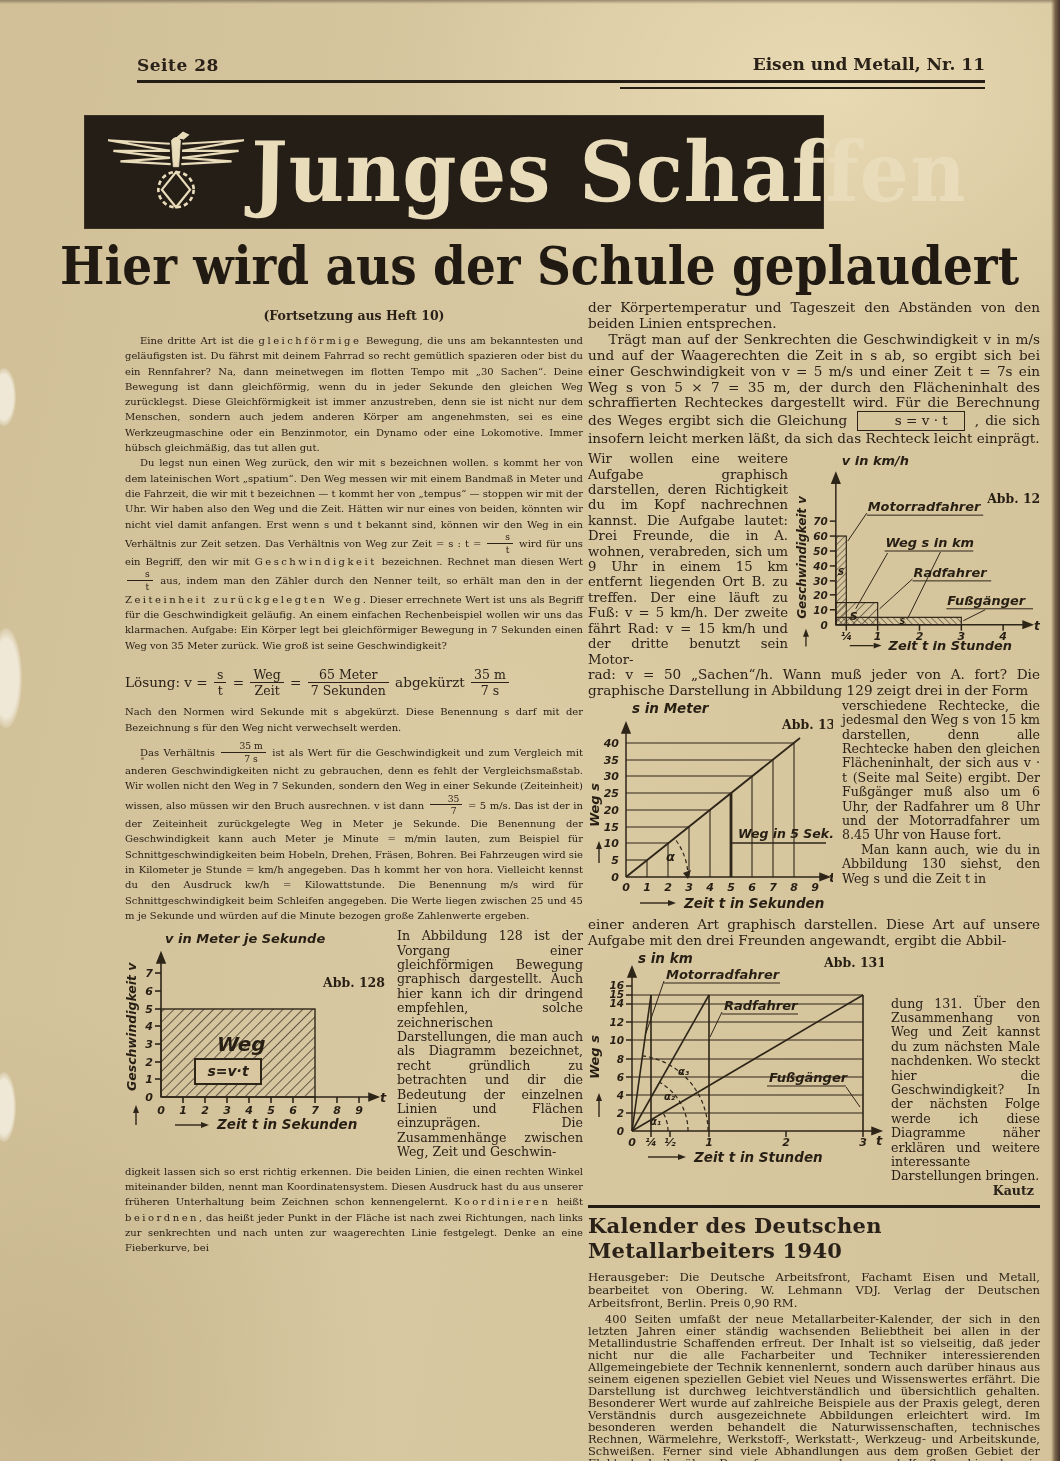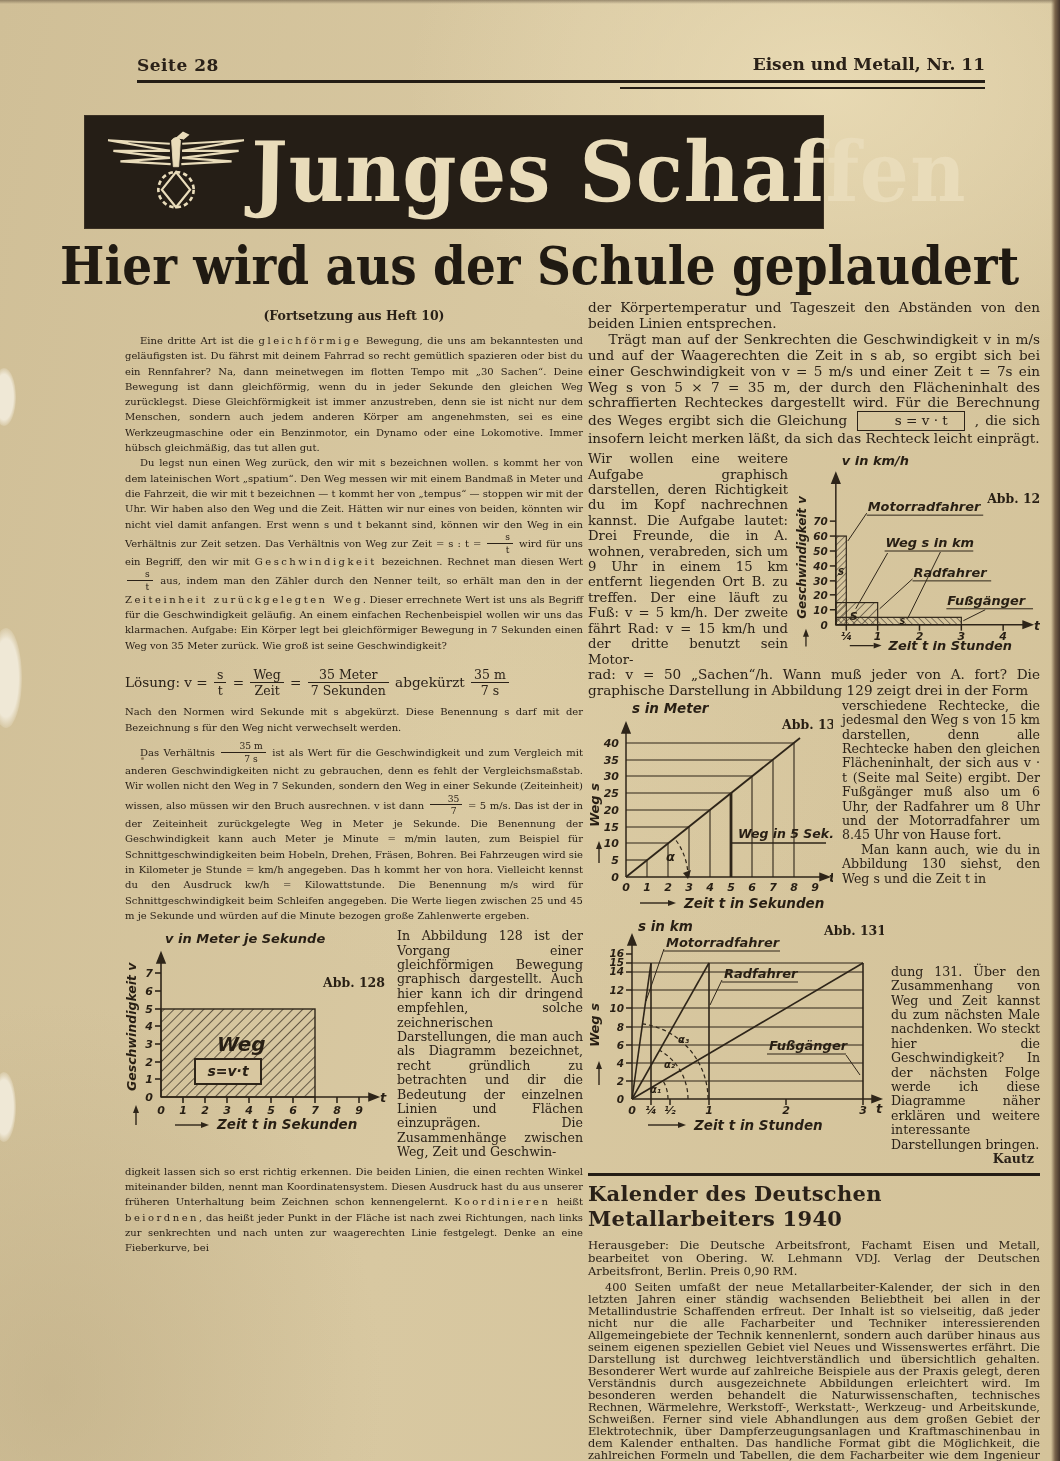--- a/index.html
+++ b/index.html
@@ -109,21 +109,21 @@
     </svg>
     <div class="band-title">Junges Schaffen</div>
   </div>
 
   <div class="headline">Hier wird aus der Schule geplaudert</div>
 
   <div class="colL">
     <div class="fort">(Fortsetzung aus Heft 10)</div>
     <p class="bt ind">Eine dritte Art ist die <span class="sperr">gleichförmige</span> Bewegung, die uns am bekanntesten und geläufigsten ist. Du fährst mit deinem Fahrrad so recht gemütlich spazieren oder bist du ein Rennfahrer? Na, dann meinetwegen im flotten Tempo mit „30 Sachen“. Deine Bewegung ist dann gleichförmig, wenn du in jeder Sekunde den gleichen Weg zurücklegst. Diese Gleichförmigkeit ist immer anzustreben, denn sie ist nicht nur dem Menschen, sondern auch jedem anderen Körper am angenehmsten, sei es eine Werkzeugmaschine oder ein Benzinmotor, ein Dynamo oder eine Lokomotive. Immer hübsch gleichmäßig, das tut allen gut.</p>
     <p class="bt ind">Du legst nun einen Weg zurück, den wir mit s bezeichnen wollen. s kommt her von dem lateinischen Wort „spatium“. Den Weg messen wir mit einem Bandmaß in Meter und die Fahrzeit, die wir mit t bezeichnen — t kommt her von „tempus“ — stoppen wir mit der Uhr. Wir haben also den Weg und die Zeit. Hätten wir nur eines von beiden, könnten wir nicht viel damit anfangen. Erst wenn s und t bekannt sind, können wir den Weg in ein Verhältnis zur Zeit setzen. Das Verhältnis von Weg zur Zeit = s : t = <span class="frac"><span class="fn">s</span><span class="fd">t</span></span> wird für uns ein Begriff, den wir mit <span class="sperr">Geschwindig</span>­<span class="sperr">keit</span> bezeichnen. Rechnet man diesen Wert <span class="frac"><span class="fn">s</span><span class="fd">t</span></span> aus, indem man den Zähler durch den Nenner teilt, so erhält man den in der <span class="sperr">Zeiteinheit zurückgelegten Weg</span>. Dieser errechnete Wert ist uns als Begriff für die Geschwindigkeit geläufig. An einem einfachen Rechenbeispiel wollen wir uns das klarmachen. Aufgabe: Ein Körper legt bei gleichförmiger Bewegung in 7 Sekunden einen Weg von 35 Meter zurück. Wie groß ist seine Geschwindigkeit?</p>
-    <div class="solution">Lösung:  v = <span class="frac"><span class="fn">s</span><span class="fd">t</span></span> = <span class="frac"><span class="fn">Weg</span><span class="fd">Zeit</span></span> = <span class="frac"><span class="fn">35 Meter</span><span class="fd">7 Sekunden</span></span>  abgekürzt  <span class="frac"><span class="fn">35 m</span><span class="fd">7 s</span></span></div>
+    <div class="solution">Lösung:  v = <span class="frac"><span class="fn">s</span><span class="fd">t</span></span> = <span class="frac"><span class="fn">Weg</span><span class="fd">Zeit</span></span> = <span class="frac"><span class="fn">65 Meter</span><span class="fd">7 Sekunden</span></span>  abgekürzt  <span class="frac"><span class="fn">35 m</span><span class="fd">7 s</span></span></div>
     <p class="bt">Nach den Normen wird Sekunde mit s abgekürzt. Diese Benennung s darf mit der Bezeichnung s für den Weg nicht verwechselt werden.</p>
     <p class="bt ind mt6">Das Verhältnis <span class="frac"><span class="fn">35 m</span><span class="fd">7 s</span></span> ist als Wert für die Geschwindigkeit und zum Vergleich mit anderen Geschwindigkeiten nicht zu gebrauchen, denn es fehlt der Vergleichsmaßstab. Wir wollen nicht den Weg in 7 Sekunden, sondern den Weg in einer Sekunde (Zeiteinheit) wissen, also müssen wir den Bruch ausrechnen. v ist dann <span class="frac"><span class="fn">35</span><span class="fd">7</span></span> = 5 m/s. Das ist der in der Zeiteinheit zurückgelegte Weg in Meter je Sekunde. Die Benennung der Geschwindigkeit kann auch Meter je Minute = m/min lauten, zum Beispiel für Schnittgeschwindigkeiten beim Hobeln, Drehen, Fräsen, Bohren. Bei Fahrzeugen wird sie in Kilometer je Stunde = km/h angegeben. Das h kommt her von hora. Vielleicht kennst du den Ausdruck kw/h = Kilowattstunde. Die Benennung m/s wird für Schnittgeschwindigkeit beim Schleifen angegeben. Die Werte liegen zwischen 25 und 45 m je Sekunde und würden auf die Minute bezogen große Zahlenwerte ergeben.</p>
 
     <div class="row row128 mt6">
 
       <svg width="262" height="205" viewBox="0 0 262 205">
         <defs>
           <pattern id="h128" width="7" height="7" patternUnits="userSpaceOnUse" patternTransform="rotate(45)">
             <line x1="0" y1="0" x2="0" y2="7" stroke="#3c3228" stroke-width="1.5"></line>
           </pattern>
@@ -364,20 +364,21 @@
           <text class="hand" font-size="13.5" x="96" y="209">Zeit t in Sekunden</text>
         </g>
         <text class="hand" font-size="13" x="241" y="183">t</text>
       </svg>
       <div class="side">
         <p class="narrow">verschiedene Rechtecke, die jedesmal den Weg s von 15 km darstellen, denn alle Rechtecke haben den gleichen Flächeninhalt, der sich aus v · t (Seite mal Seite) ergibt. Der Fußgänger muß also um 6 Uhr, der Radfahrer um 8 Uhr und der Motorradfahrer um 8.45 Uhr von Hause fort.</p>
         <p class="narrow ind">Man kann auch, wie du in Abbildung 130 siehst, den Weg s und die Zeit t in</p>
       </div>
     </div>
 
+    <p class="btR">einer anderen Art graphisch darstellen. Diese Art auf unsere Aufgabe mit den drei Freunden angewandt, ergibt die Abbil-</p>
 
     <div class="row row131">
 
       <svg width="296" height="222" viewBox="0 0 296 222">
         <g class="ink" stroke-width="1">
           <line x1="44" y1="164" x2="275" y2="164"></line>
             <line x1="44" y1="146" x2="275" y2="146"></line>
           <line x1="44" y1="128" x2="275" y2="128"></line>
             <line x1="44" y1="110" x2="275" y2="110"></line>
           <line x1="44" y1="91" x2="275" y2="91"></line>

